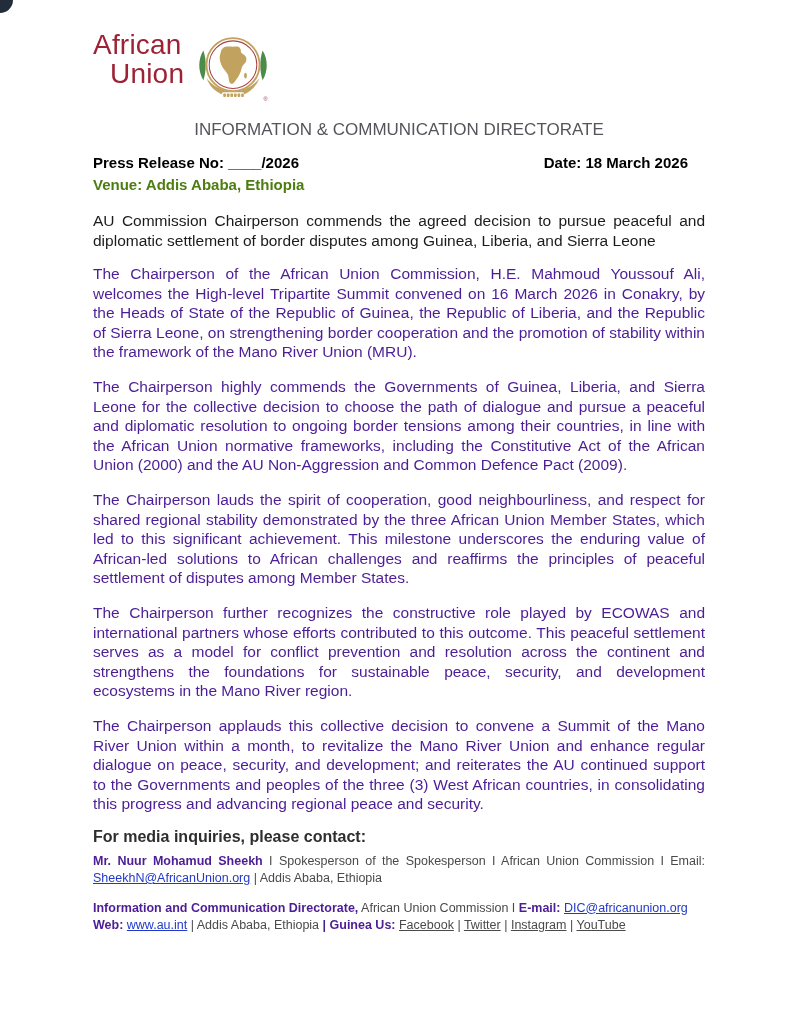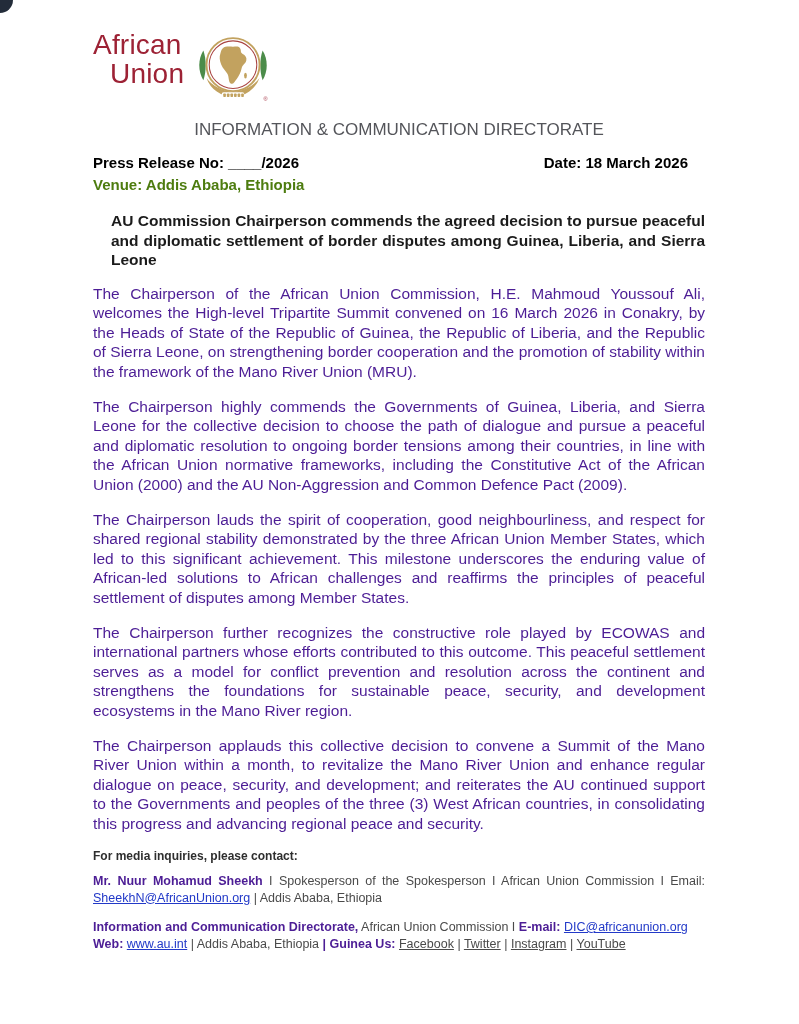--- a/index.html
+++ b/index.html
@@ -20,25 +20,25 @@
   .logo-text .line2 { padding-left:17px; }
   .emblem { width:78px; height:78px; margin-top:-2px; }
 
   
   .directorate { text-align:center; font-weight:normal; font-size:17px; color:#54555a; margin-top:14px; line-height:20px; }
   .press-row { display:flex; justify-content:space-between; font-weight:bold; font-size:15px; color:#000000; margin-top:13px; line-height:20px; }
   .press-row .date { padding-right:17px; }
   .venue { font-weight:bold; font-size:15px; color:#4d7c0f; line-height:20px; margin-top:2px; }
 
   
-  .doc-title { font-weight:bold; font-size:15.5px; line-height:19.5px; color:#1b1b1b; text-align:justify; margin-top:16px;margin-left:18px; }
+  .doc-title { font-weight:normal; font-size:15.5px; line-height:19.5px; color:#1b1b1b; text-align:justify; margin-top:16px; }
   .para { font-size:15.5px; line-height:19.5px; color:#4c1d95; text-align:justify; margin-top:14px; }
 
   
-  .media-heading { font-size:12px; font-weight:bold; color:#2e2e2e; margin-top:14px; line-height:15px; }
+  .media-heading { font-size:16px; font-weight:bold; color:#2e2e2e; margin-top:14px; line-height:15px; }
   .contact { font-size:12.5px; line-height:17px; color:#4a4a4a; text-align:justify; }
   .contact-1 { margin-top:9px; }
   .contact-2 { margin-top:12px; }
   .contact b { color:#4c1d95; }
   a.link { color:#2239c8; text-decoration:underline; cursor:pointer; }
   a.social { color:#4a4a4a; text-decoration:underline; cursor:pointer; }
 </style>
 </head>
 <body>
 

